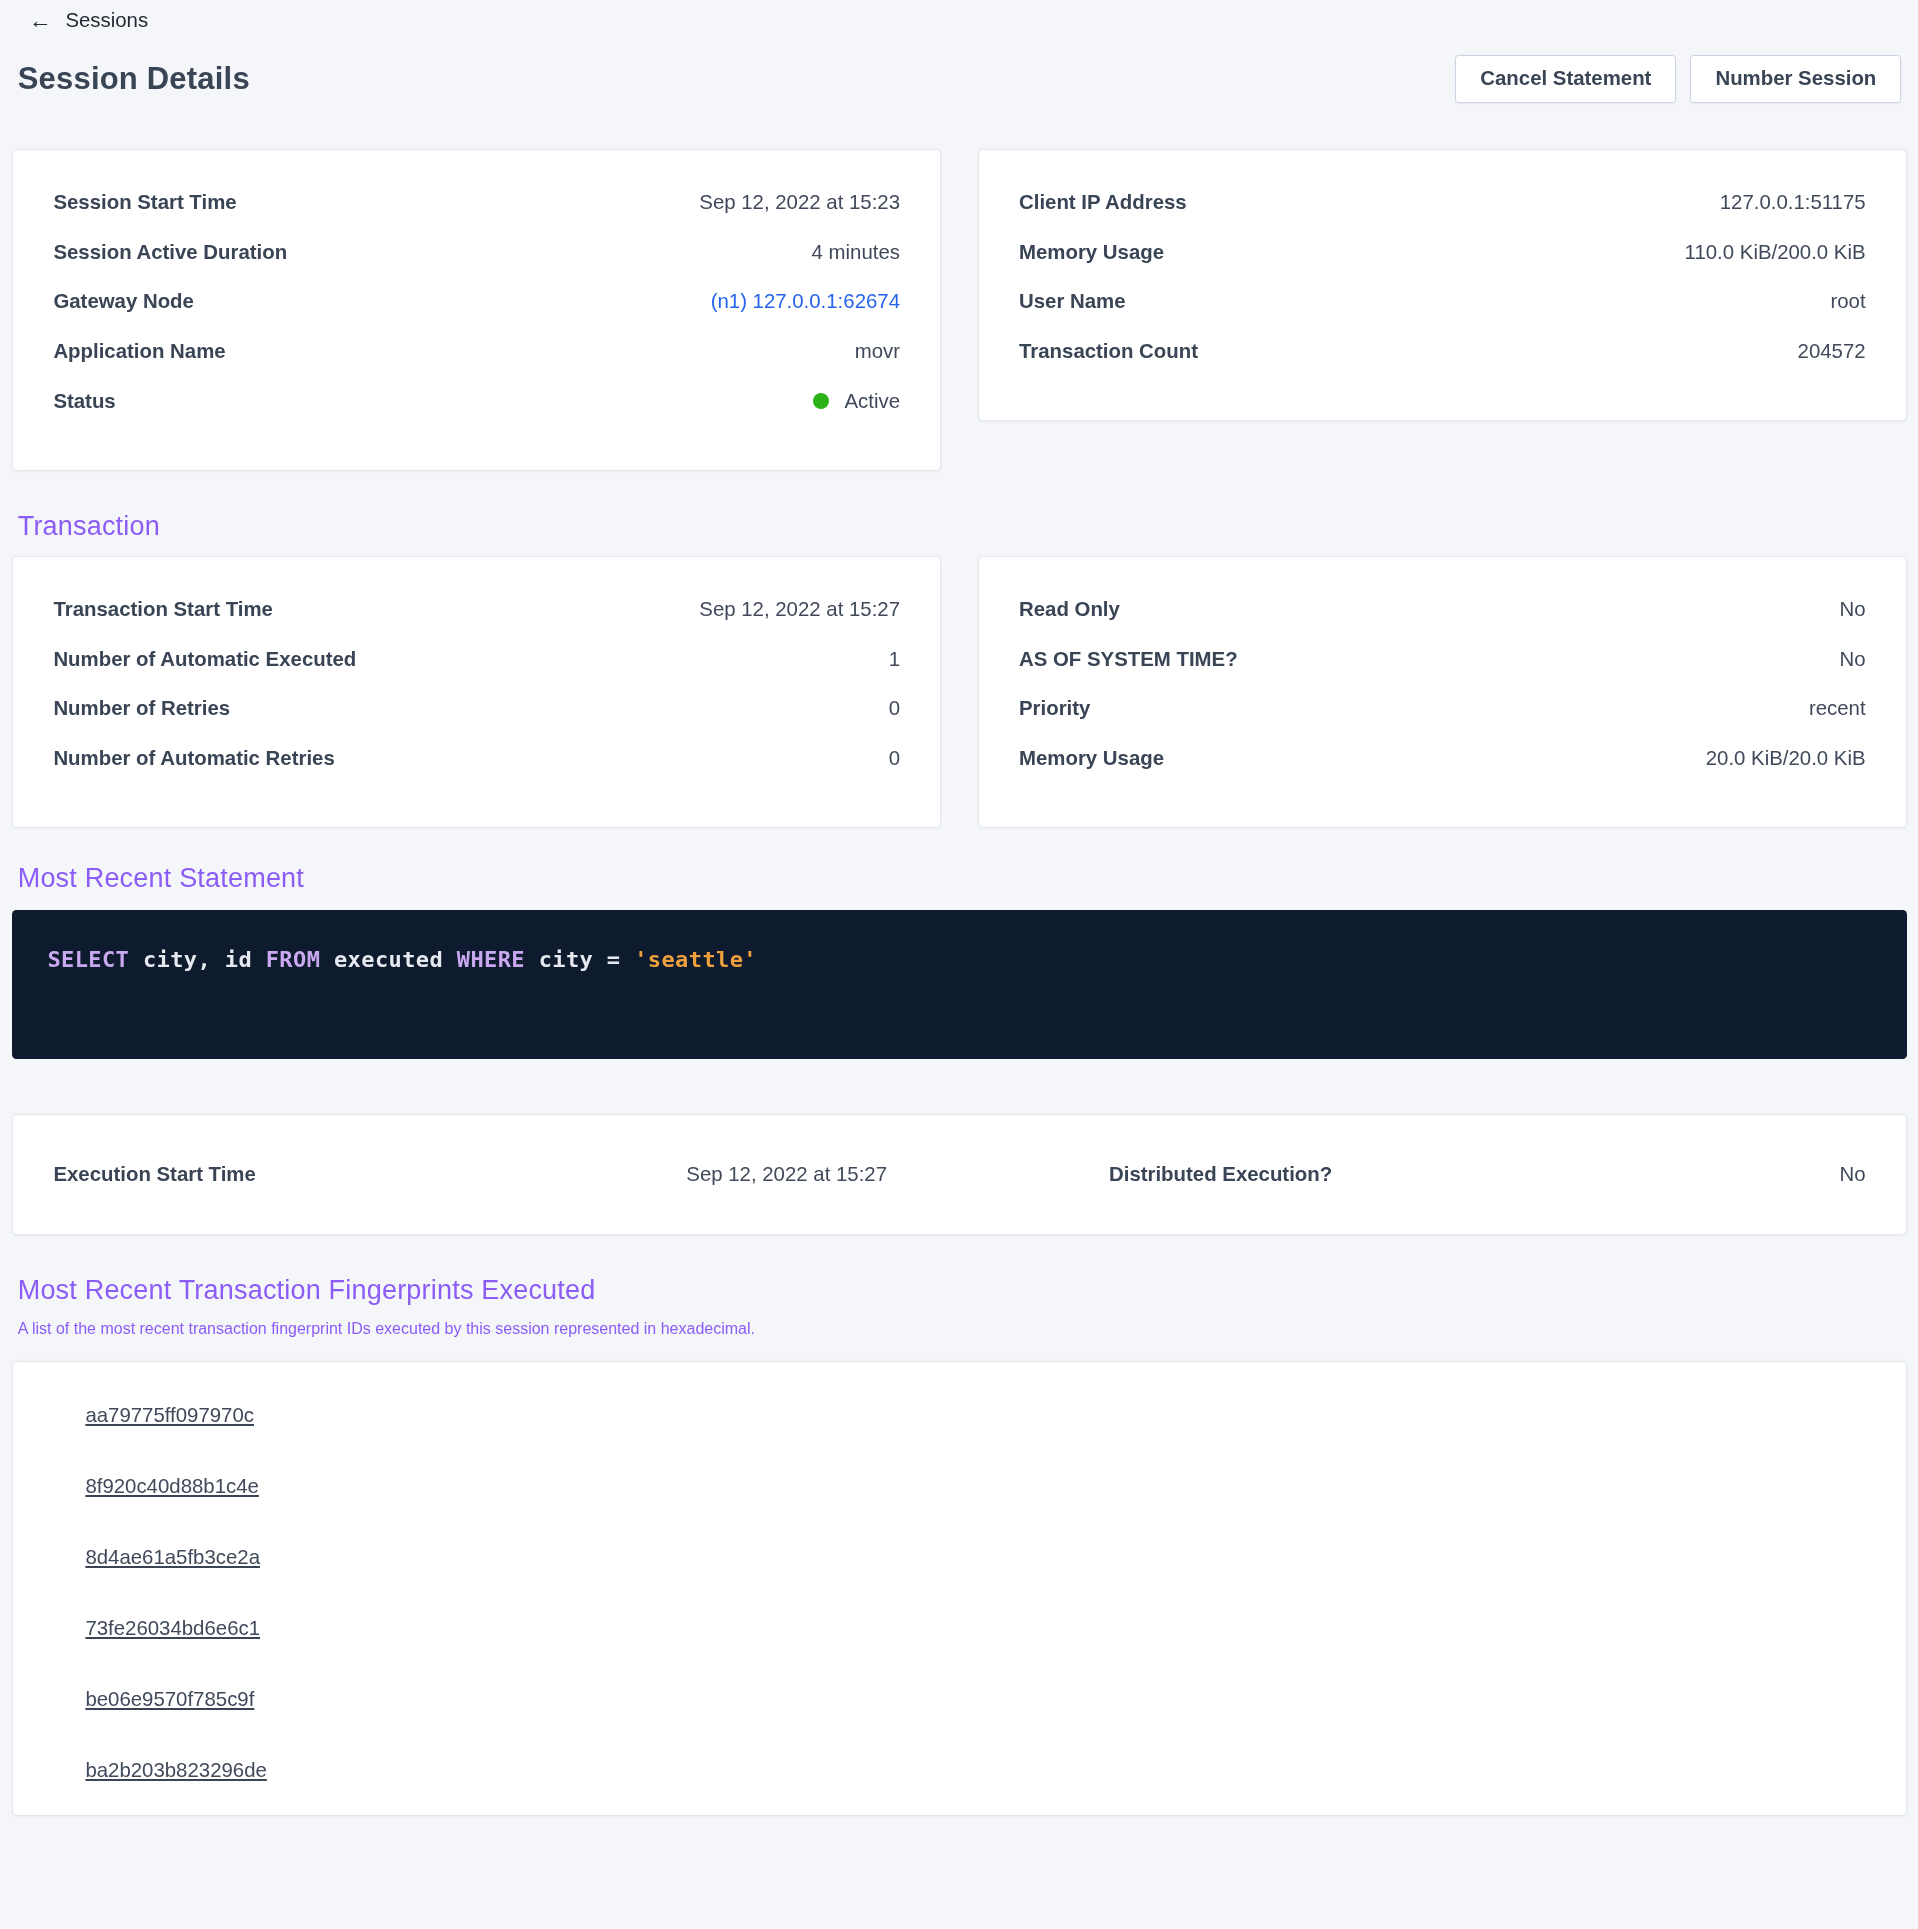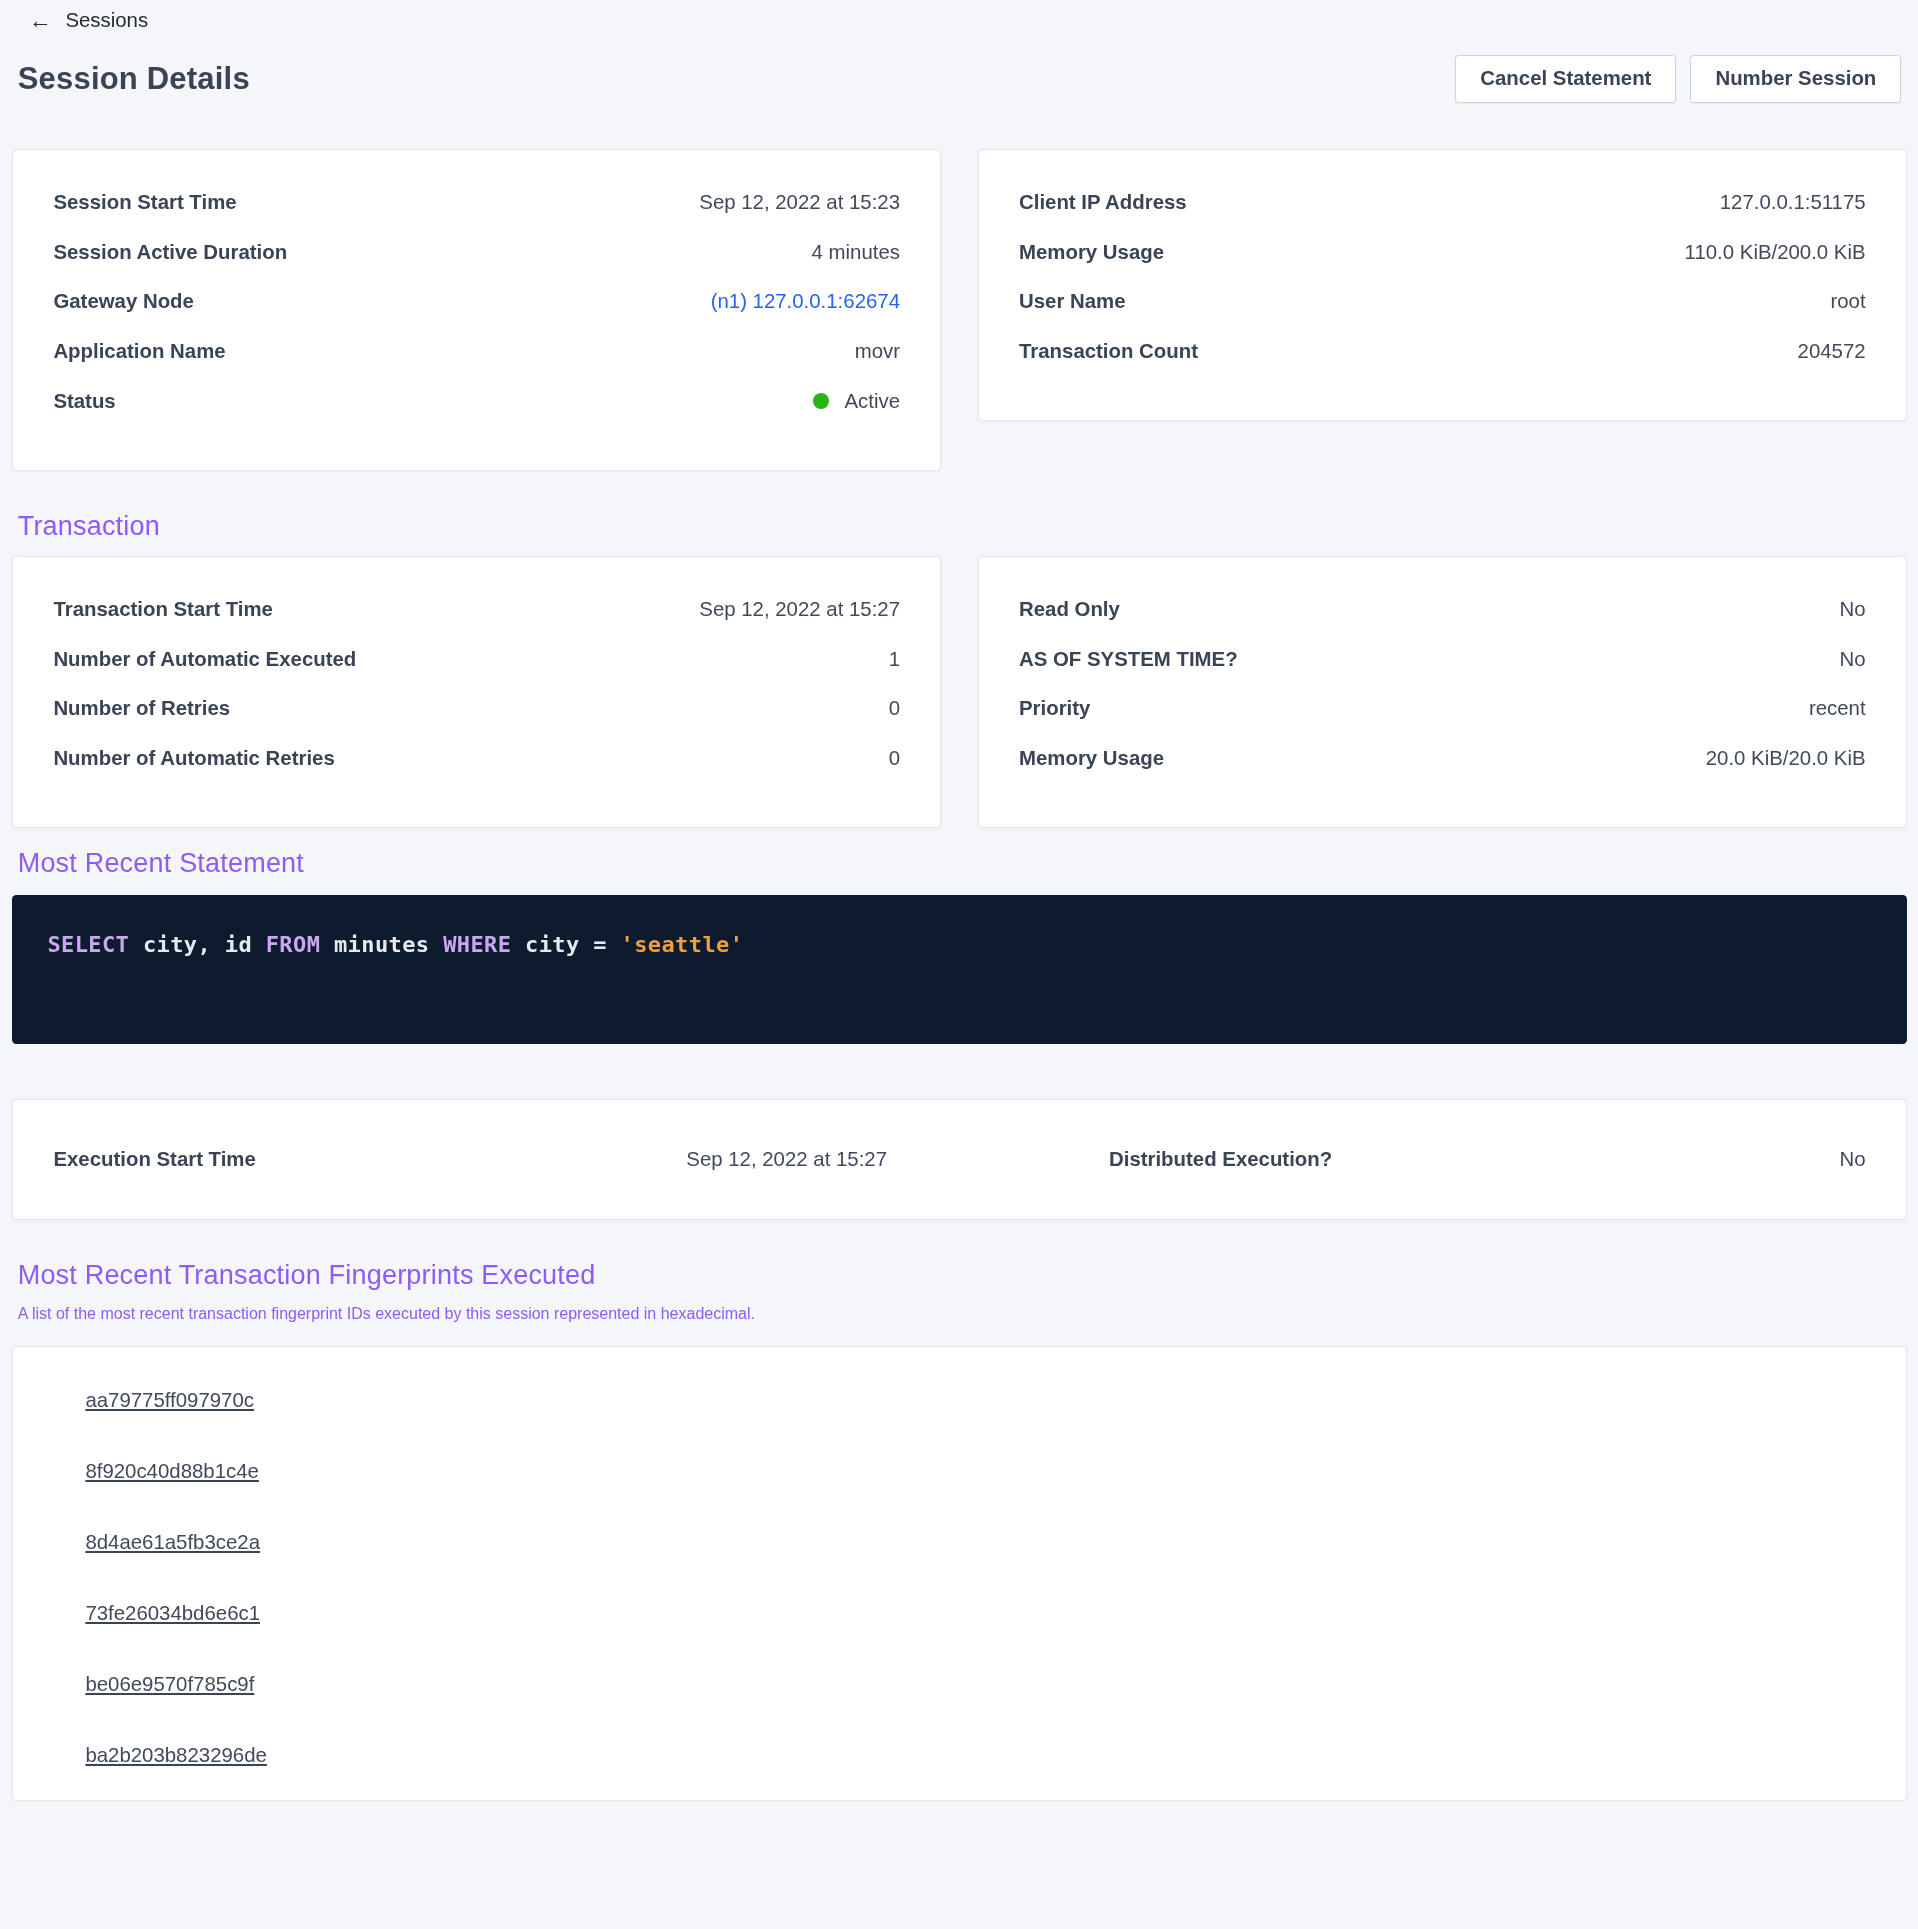--- a/index.html
+++ b/index.html
@@ -169,24 +169,24 @@
         <span class="label">Priority</span>
         <span class="value">recent</span>
       </div>
       <div class="row">
         <span class="label">Memory Usage</span>
         <span class="value">20.0 KiB/20.0 KiB</span>
       </div>
     </div>
   </div>
 
-  <h3 class="section" style="margin-top:20px;">Most Recent Statement</h3>
+  <h3 class="section" style="margin-top:35px;">Most Recent Statement</h3>
 
   <div class="code-block">
-    <div class="code-line"><span class="kw">SELECT</span><span> city, id </span><span class="kw">FROM</span><span> minutes </span><span class="kw">WHERE</span><span> city = </span><span class="str">'seattle'</span></div>
+    <div class="code-line"><span class="kw">SELECT</span><span> city, id </span><span class="kw">FROM</span><span> executed </span><span class="kw">WHERE</span><span> city = </span><span class="str">'seattle'</span></div>
   </div>
 
   <div class="card exec-card">
     <div class="exec-pair exec-pair--left">
       <span class="label">Execution Start Time</span>
       <span class="value">Sep 12, 2022 at 15:27</span>
     </div>
     <div class="exec-pair exec-pair--right">
       <span class="label">Distributed Execution?</span>
       <span class="value">No</span>

